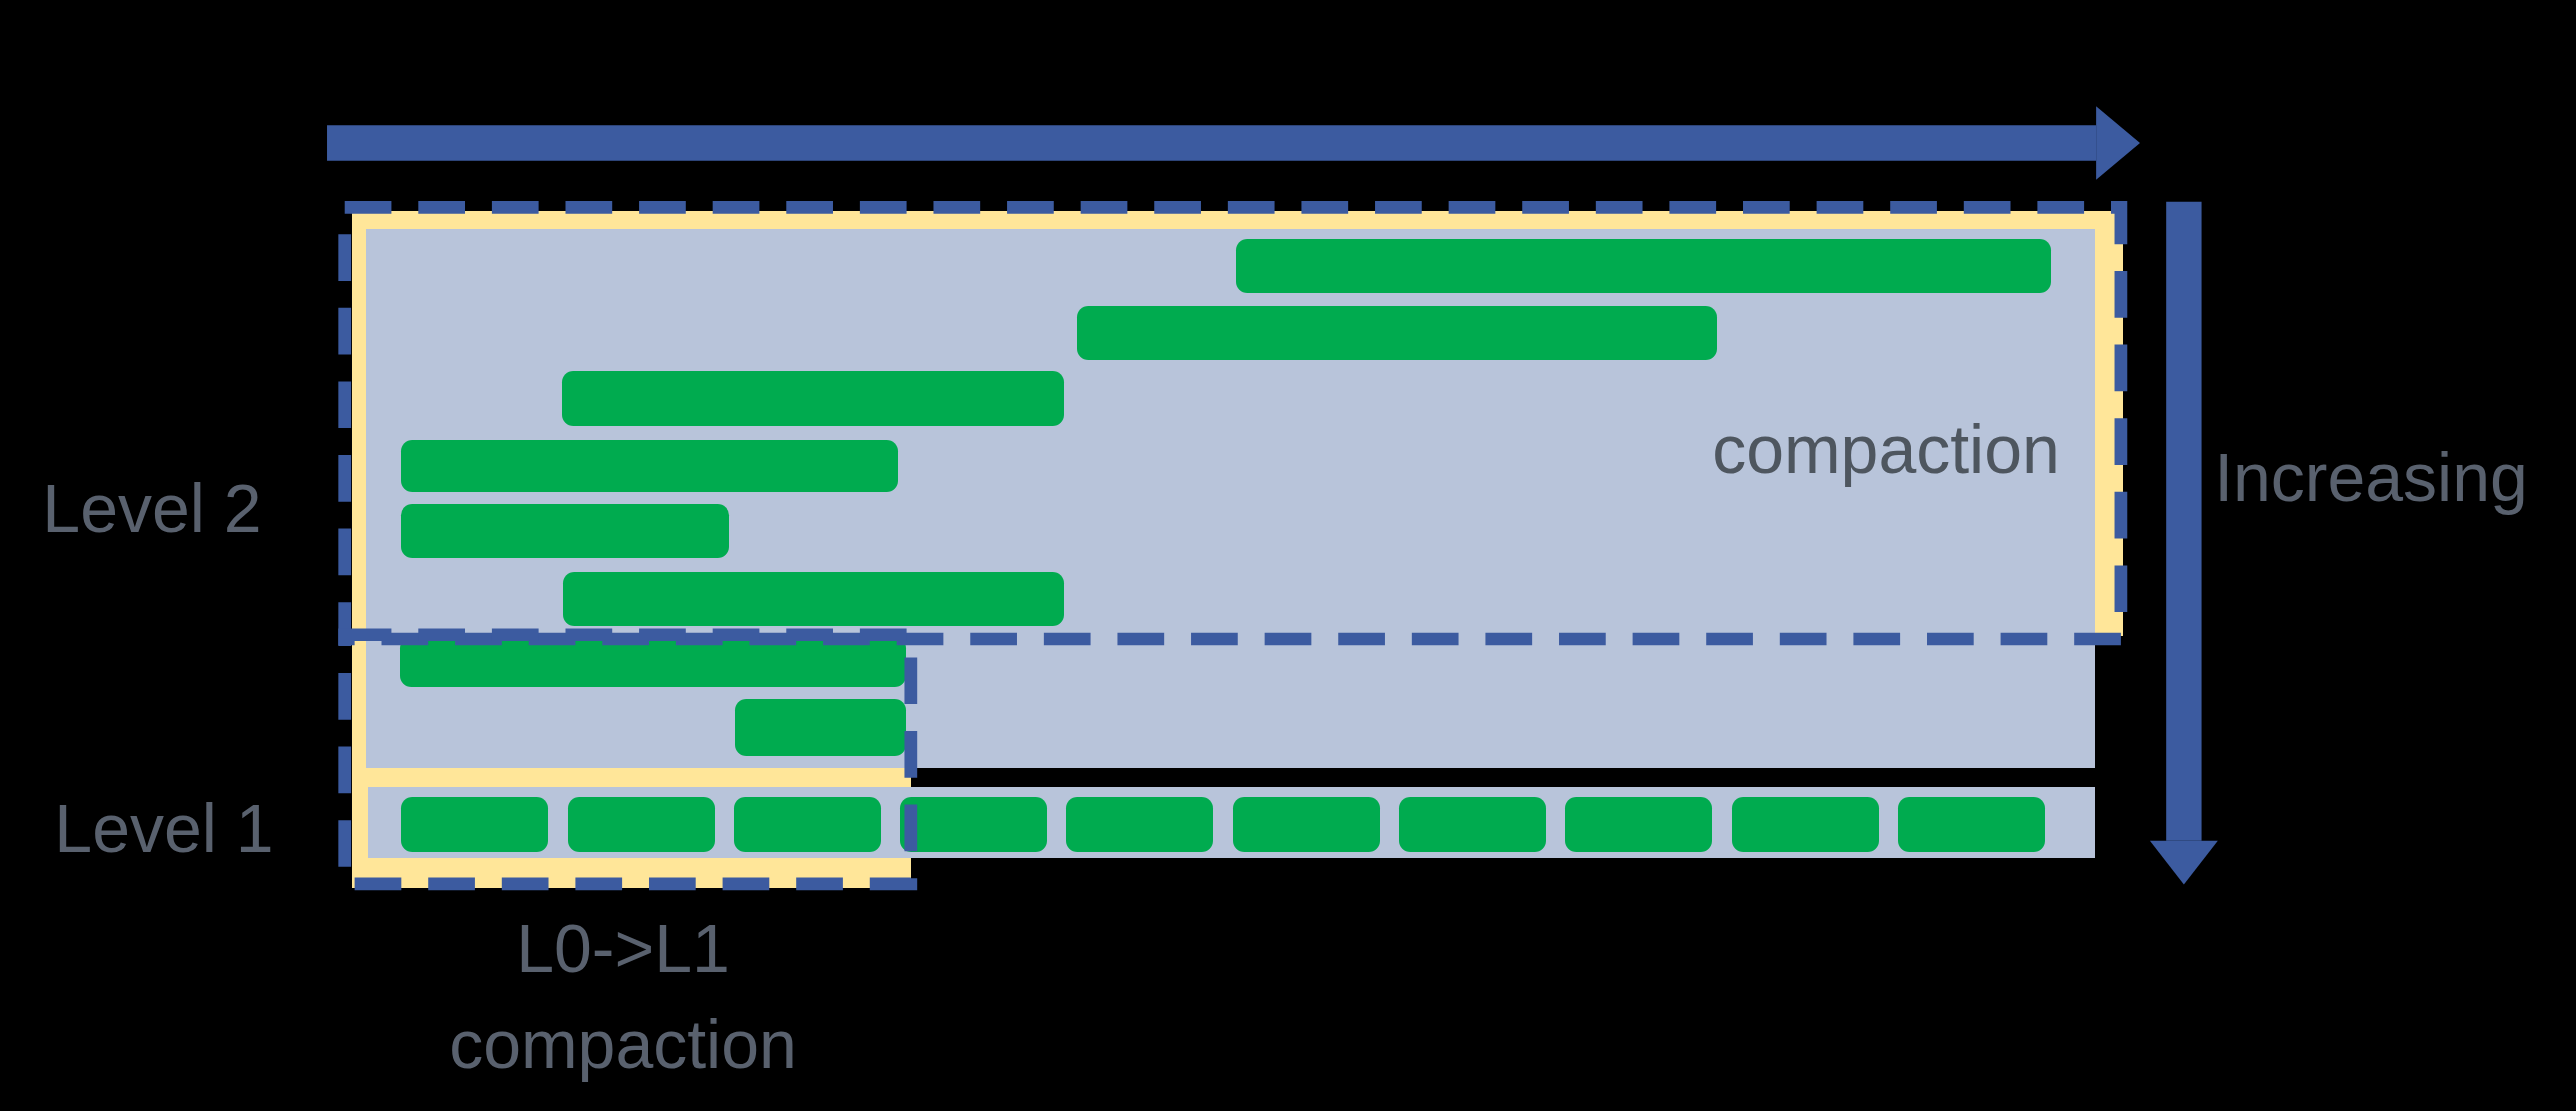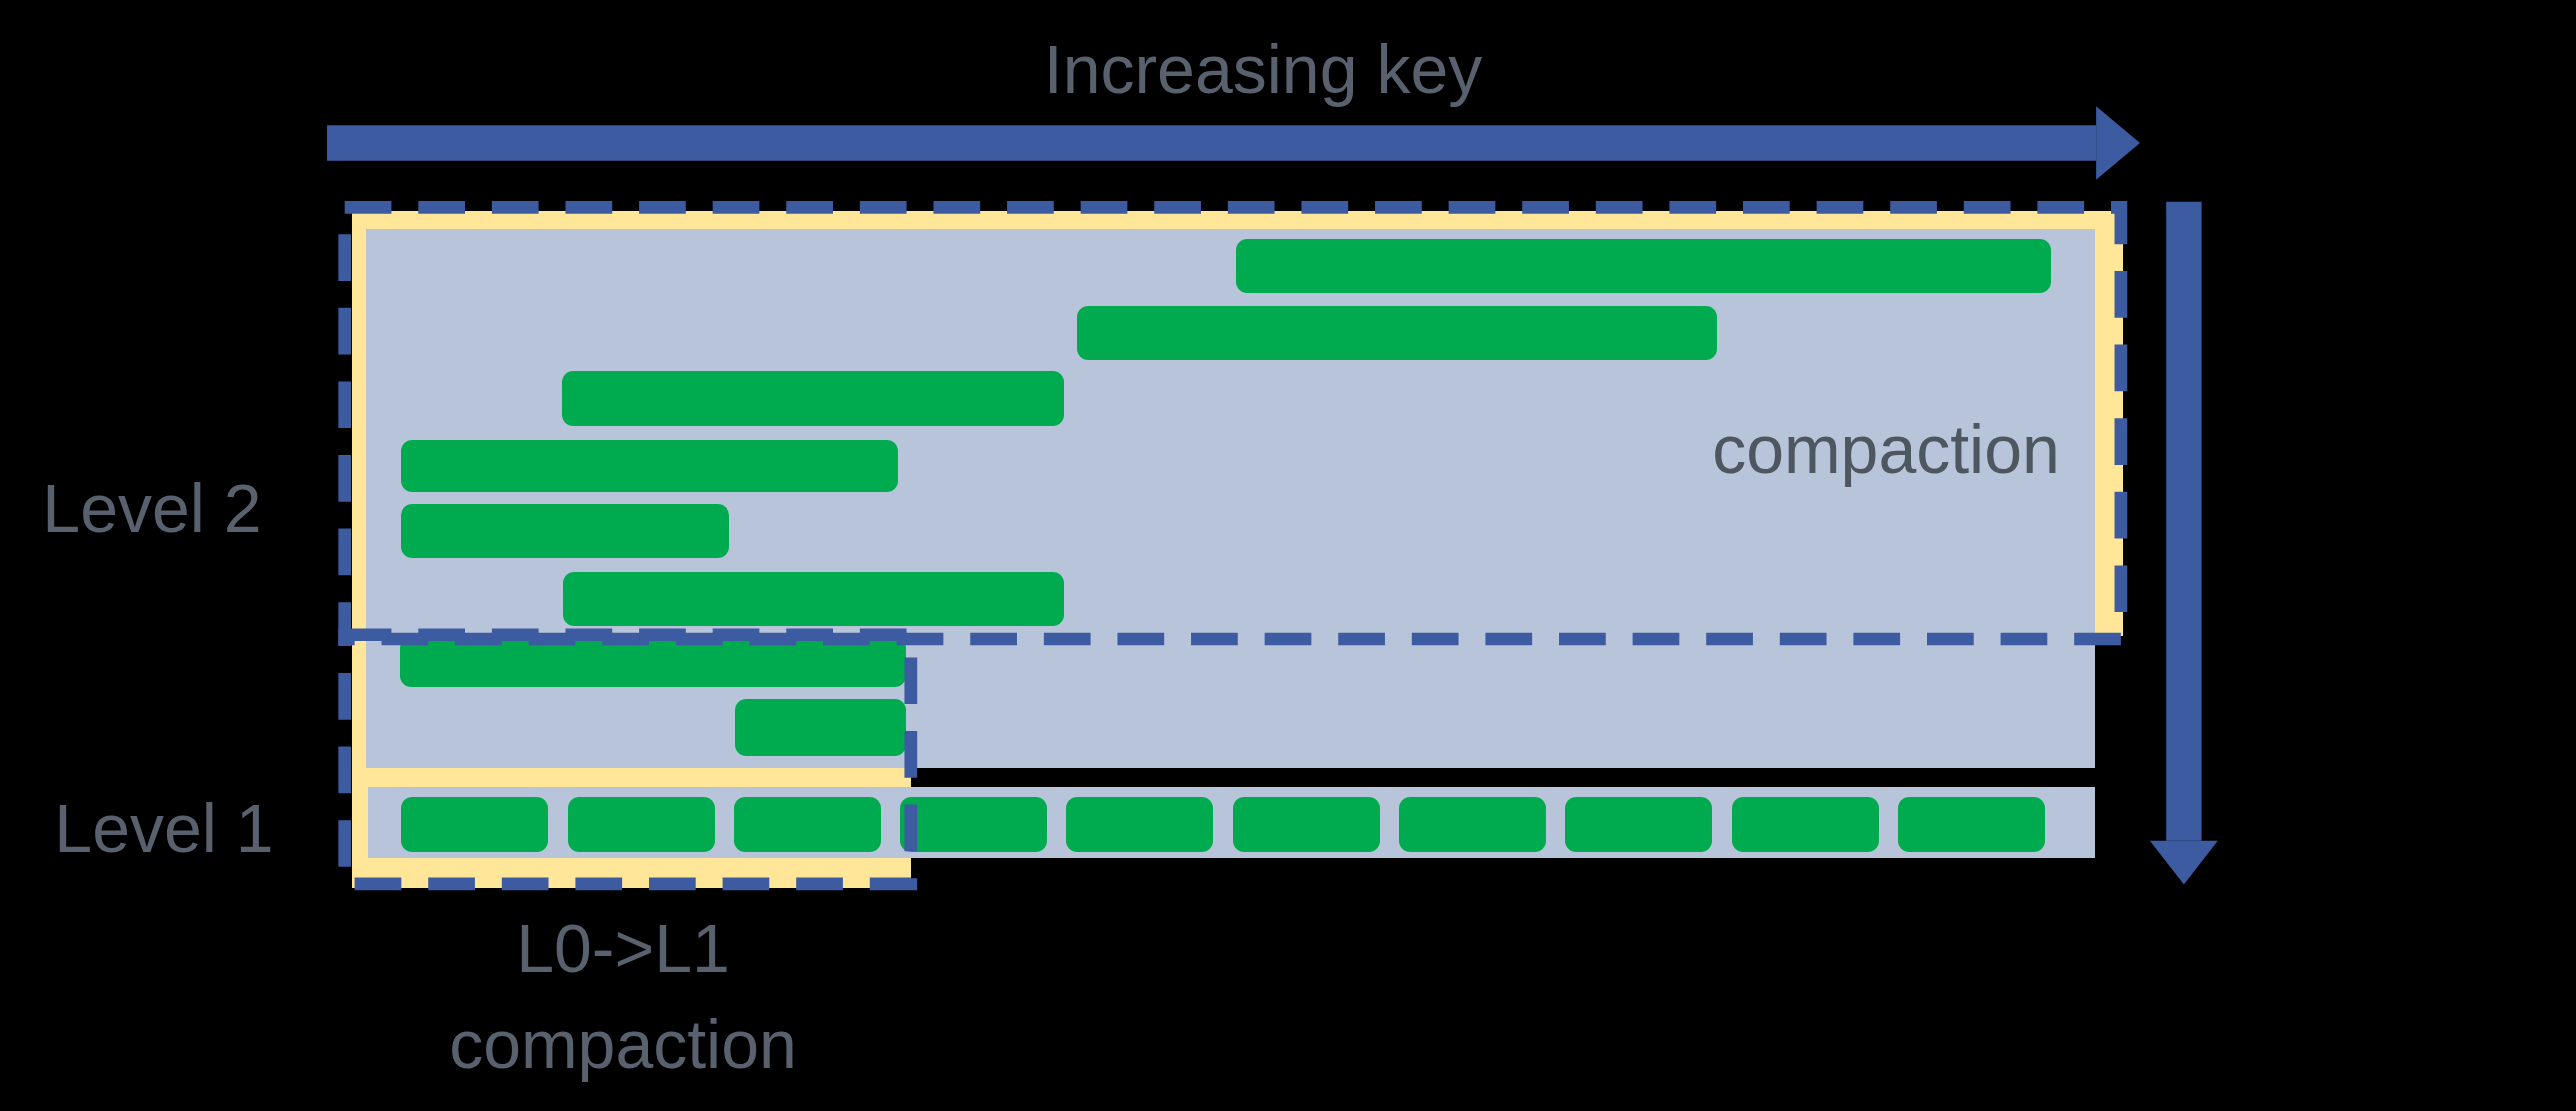--- a/index.html
+++ b/index.html
@@ -91,34 +91,34 @@
       <div class="bar" style="left: 734px; top: 797px; width: 147px; height: 55px;"></div>
       <div class="bar" style="left: 900px; top: 797px; width: 147px; height: 55px;"></div>
       <div class="bar" style="left: 1066px; top: 797px; width: 147px; height: 55px;"></div>
       <div class="bar" style="left: 1233px; top: 797px; width: 147px; height: 55px;"></div>
       <div class="bar" style="left: 1399px; top: 797px; width: 147px; height: 55px;"></div>
       <div class="bar" style="left: 1565px; top: 797px; width: 147px; height: 55px;"></div>
       <div class="bar" style="left: 1732px; top: 797px; width: 147px; height: 55px;"></div>
       <div class="bar" style="left: 1898px; top: 797px; width: 147px; height: 55px;"></div>
     </div>
 
-  <div class="txt top-key">Increasing key</div>
   <div class="txt level0-label">Level 2</div>
   <div class="txt level1-label">Level 1</div>
 
   <div class="txt annotation l0l0-label">
     <span class="ln">compaction</span>
   </div>
 
   <div class="txt l0l1-label">
     <span class="ln">L0-&gt;L1</span>
     <span class="ln">compaction</span>
   </div>
 
   <div class="txt inc-age">
+    <span class="ln">Increasing</span>
   </div>
 
   <svg class="overlay" width="2576" height="1111" viewBox="0 0 3640 1570">
     <line class="arrow-shaft" x1="462" y1="202" x2="2962" y2="202"></line>
     <polygon class="arrow-head" points="2962,150 3024,202 2962,254"></polygon>
     <line class="arrow-shaft" x1="3086" y1="285" x2="3086" y2="1188"></line>
     <polygon class="arrow-head" points="3038,1188 3134,1188 3086,1250"></polygon>
     <rect class="dashed-rect" x="487" y="293" width="2510" height="610"></rect>
     <rect class="dashed-rect" x="487" y="897" width="800" height="352"></rect>
   </svg>

